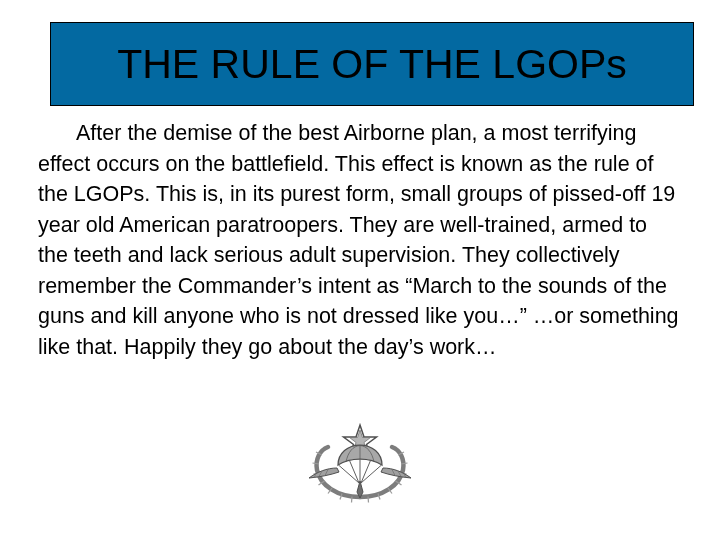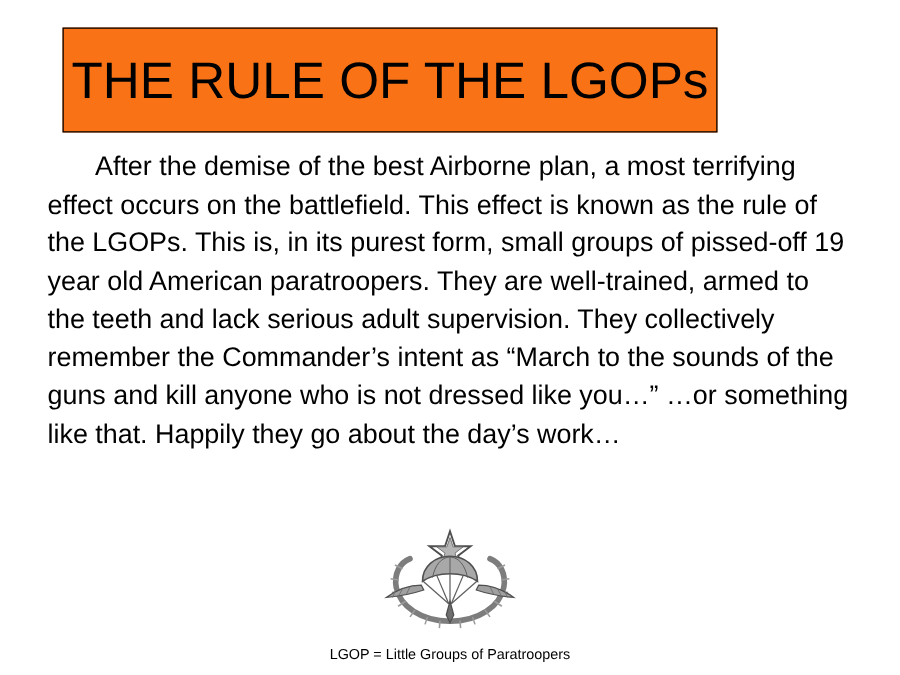--- a/index.html
+++ b/index.html
@@ -20,28 +20,28 @@
     height: 540px;
     box-sizing: border-box;
     position: relative;
     background: #ffffff;
   }
   
   .title-box {
     position: absolute;
     left: 50px;
     top: 22px;
-    width: 524px;
+    width: 644px;
     height: 84px;
     border: 1px solid #000000;
     box-sizing: border-box;
     display: flex;
     align-items: center;
     justify-content: center;
-    background: #f97316;
+    background: #0369a1;
   }
   .title-text {
     font-size: 41px;
     line-height: 1;
     font-weight: normal;
     letter-spacing: 0px;
     white-space: nowrap;
   }
   
   .body-box {
@@ -147,17 +147,14 @@
             <path d="M40,98 L34,109"></path>
             <path d="M28,103 L24,112"></path>
           <path d="M180,95 L186,107"></path>
             <path d="M192,98 L198,109"></path>
             <path d="M204,103 L208,112"></path>
         </g>
       </g>
     </svg>
   </div>
 
-  <div class="caption-wrap">
-    <span class="caption-text">LGOP = Little Groups of Paratroopers</span>
-  </div>
 
 </div>
 
 </body></html>

